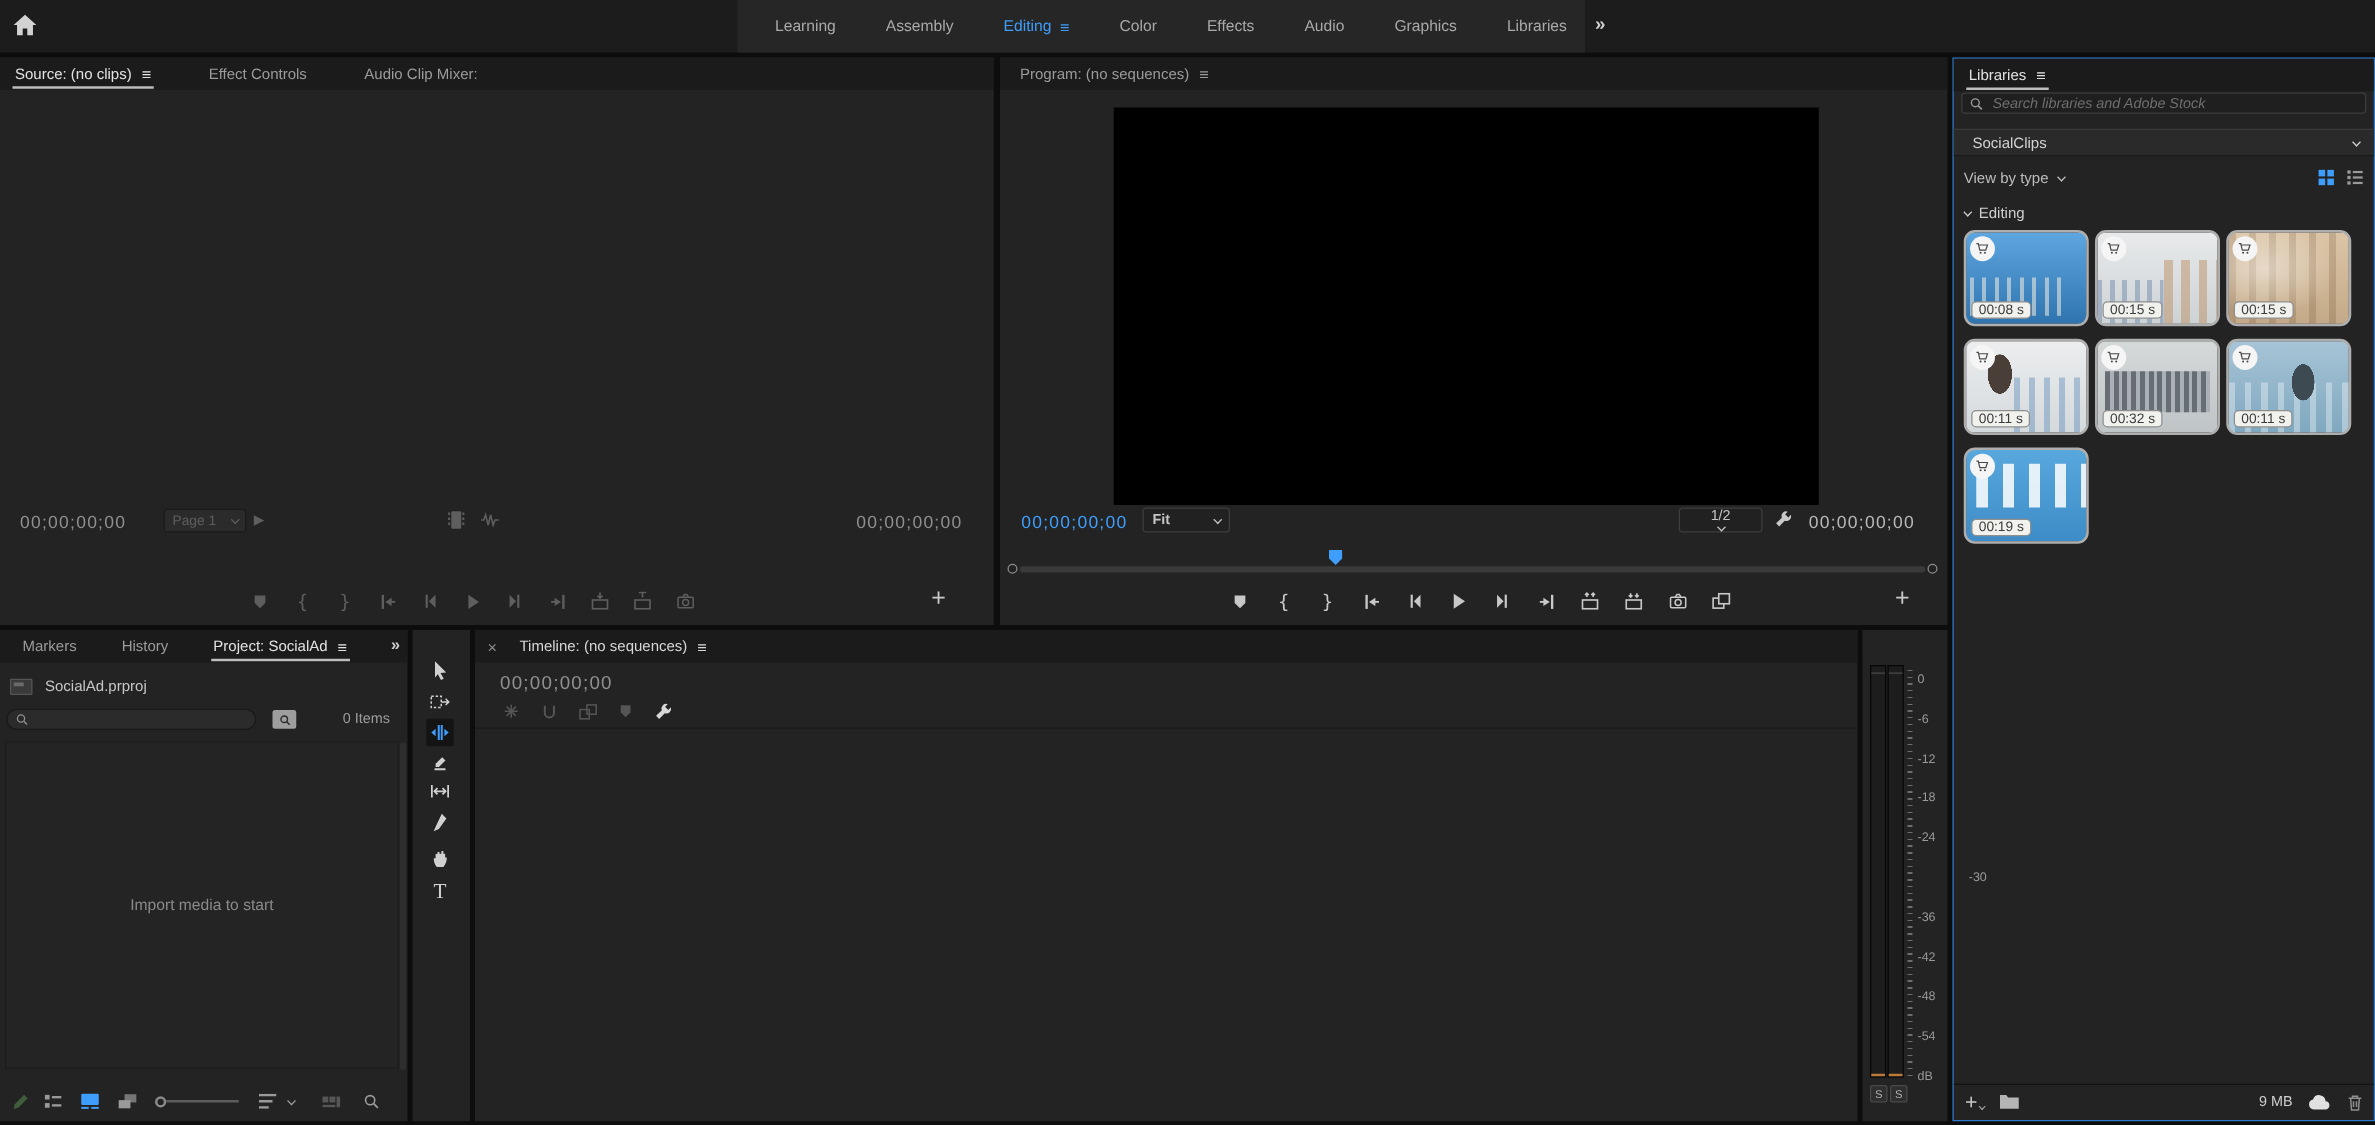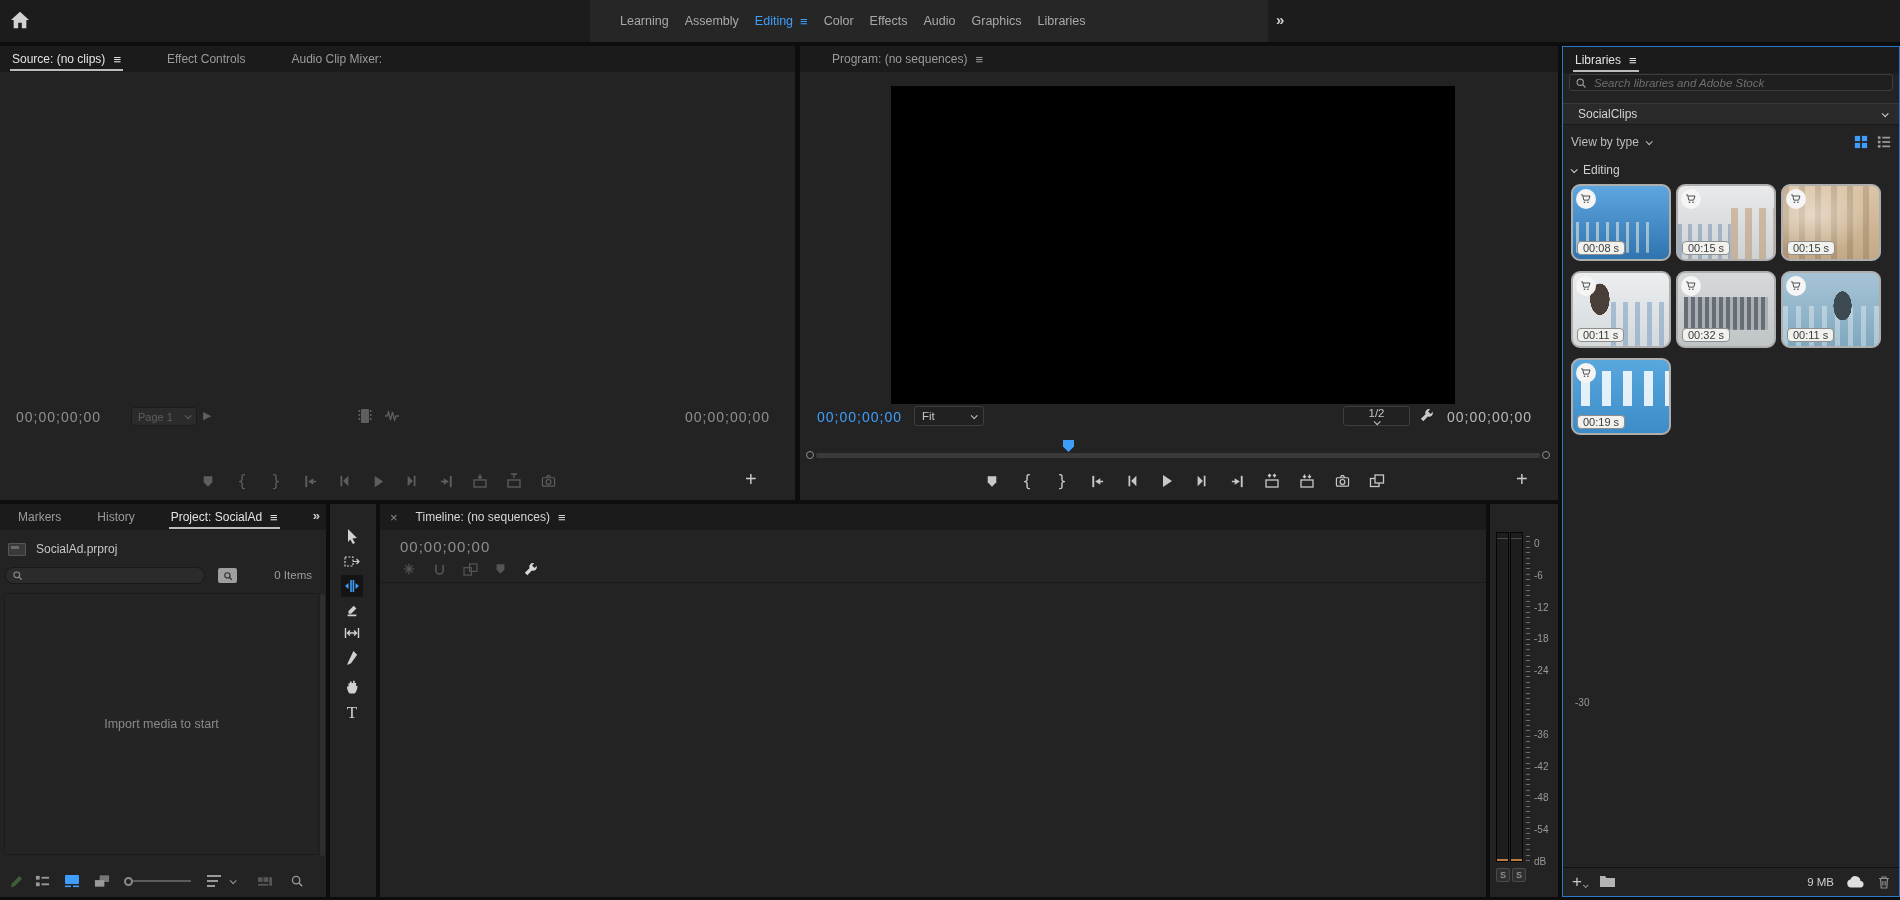--- a/index.html
+++ b/index.html
@@ -10,21 +10,21 @@
   .tc{font-variant-numeric:tabular-nums;letter-spacing:1px;font-size:14px;}
   svg{display:block;}
   .chev{display:inline-block;width:5px;height:5px;border-right:1.5px solid currentColor;
         border-bottom:1.5px solid currentColor;transform:rotate(45deg) translateY(-1px);}
 
   
   #topbar{position:absolute;left:0;top:0;width:1900px;height:42px;background:#1c1c1c;}
   #home-btn{position:absolute;left:9px;top:10px;width:24px;height:22px;color:#d2d2d2;}
   #ws-strip{position:absolute;left:590px;top:0;width:678px;height:42px;background:#262626;
             display:flex;align-items:center;}
-  #ws-tabs{display:flex;align-items:center;gap:16px;padding-left:30px;}
+  #ws-tabs{display:flex;align-items:center;gap:40px;padding-left:30px;}
   .ws-tab{font-size:12.5px;color:#a9a9a9;white-space:nowrap;display:flex;align-items:center;gap:7px;cursor:default;}
   .ws-tab.active{color:#3f9efc;}
   .ws-menu{font-size:13px;color:#3f9efc;}
   #ws-overflow{position:absolute;left:1276px;top:11px;font-size:15px;font-weight:bold;color:#cfcfcf;}
 
   
   .panel{position:absolute;background:#232323;}
   .panel-header{position:absolute;left:0;top:0;right:0;height:26px;background:#1b1b1b;
                 display:flex;align-items:center;font-size:12px;color:#9b9b9b;}
   .ptab{display:flex;align-items:center;gap:8px;height:26px;padding:0 4px;position:relative;white-space:nowrap;}
@@ -43,27 +43,27 @@
             justify-content:space-between;padding:0 6px;font-size:11px;color:#5e5e5e;}
   #src-play-arrow{position:absolute;left:203px;top:4px;font-size:11px;color:#5e5e5e;}
   .mid-icons{position:absolute;left:358px;top:3px;display:flex;gap:12px;color:#5e5e5e;}
   .transport{position:absolute;display:flex;align-items:center;gap:18px;top:423px;height:24px;}
   .transport .tico{width:16px;height:16px;display:flex;align-items:center;justify-content:center;}
   .brace{font-size:15px;line-height:16px;font-family:"DejaVu Sans",sans-serif;}
   .plus-btn{position:absolute;top:421px;font-size:20px;line-height:24px;color:#c8c8c8;}
 
   
   #program-panel{left:800px;top:46px;width:758px;height:454px;}
-  #program-panel .panel-header{padding-left:28px;}
+  #program-panel .panel-header{padding-left:12px;}
   #pgm-monitor{position:absolute;left:91px;top:40px;width:564px;height:318px;background:#000;}
   #pgm-tc{position:absolute;left:17px;top:4px;color:#3f9efc;}
   .dd-box{position:absolute;top:1px;height:20px;background:#212121;border:1px solid #3e3e3e;
           border-radius:3px;display:flex;align-items:center;justify-content:space-between;
           padding:0 7px;font-size:11.5px;color:#c4c4c4;}
-  #fit-box{left:114px;width:70px;}
+  #fit-box{left:114px;width:70px;font-weight:bold;}
   #res-box{left:543px;width:67px;flex-direction:column;}
   #pgm-wrench{position:absolute;left:619px;top:3px;color:#c8c8c8;}
   #pgm-dur{position:absolute;left:647px;top:4px;color:#b9b9b9;}
   #pgm-scrubber{position:absolute;left:6px;right:8px;top:404px;height:10px;}
   #scrub-bar{position:absolute;left:10px;right:10px;top:3px;height:5px;background:#3a3a3a;border-radius:2px;}
   .scrub-end{position:absolute;top:1px;width:8px;height:8px;border:1.5px solid #8d8d8d;border-radius:50%;background:#232323;}
   #scrub-end-l{left:0;} #scrub-end-r{right:0;}
   #pgm-playhead{position:absolute;left:257px;top:-10px;width:11px;height:12px;background:#3f9efc;
                 clip-path:polygon(0 0,100% 0,100% 55%,50% 100%,0 55%);}
 

